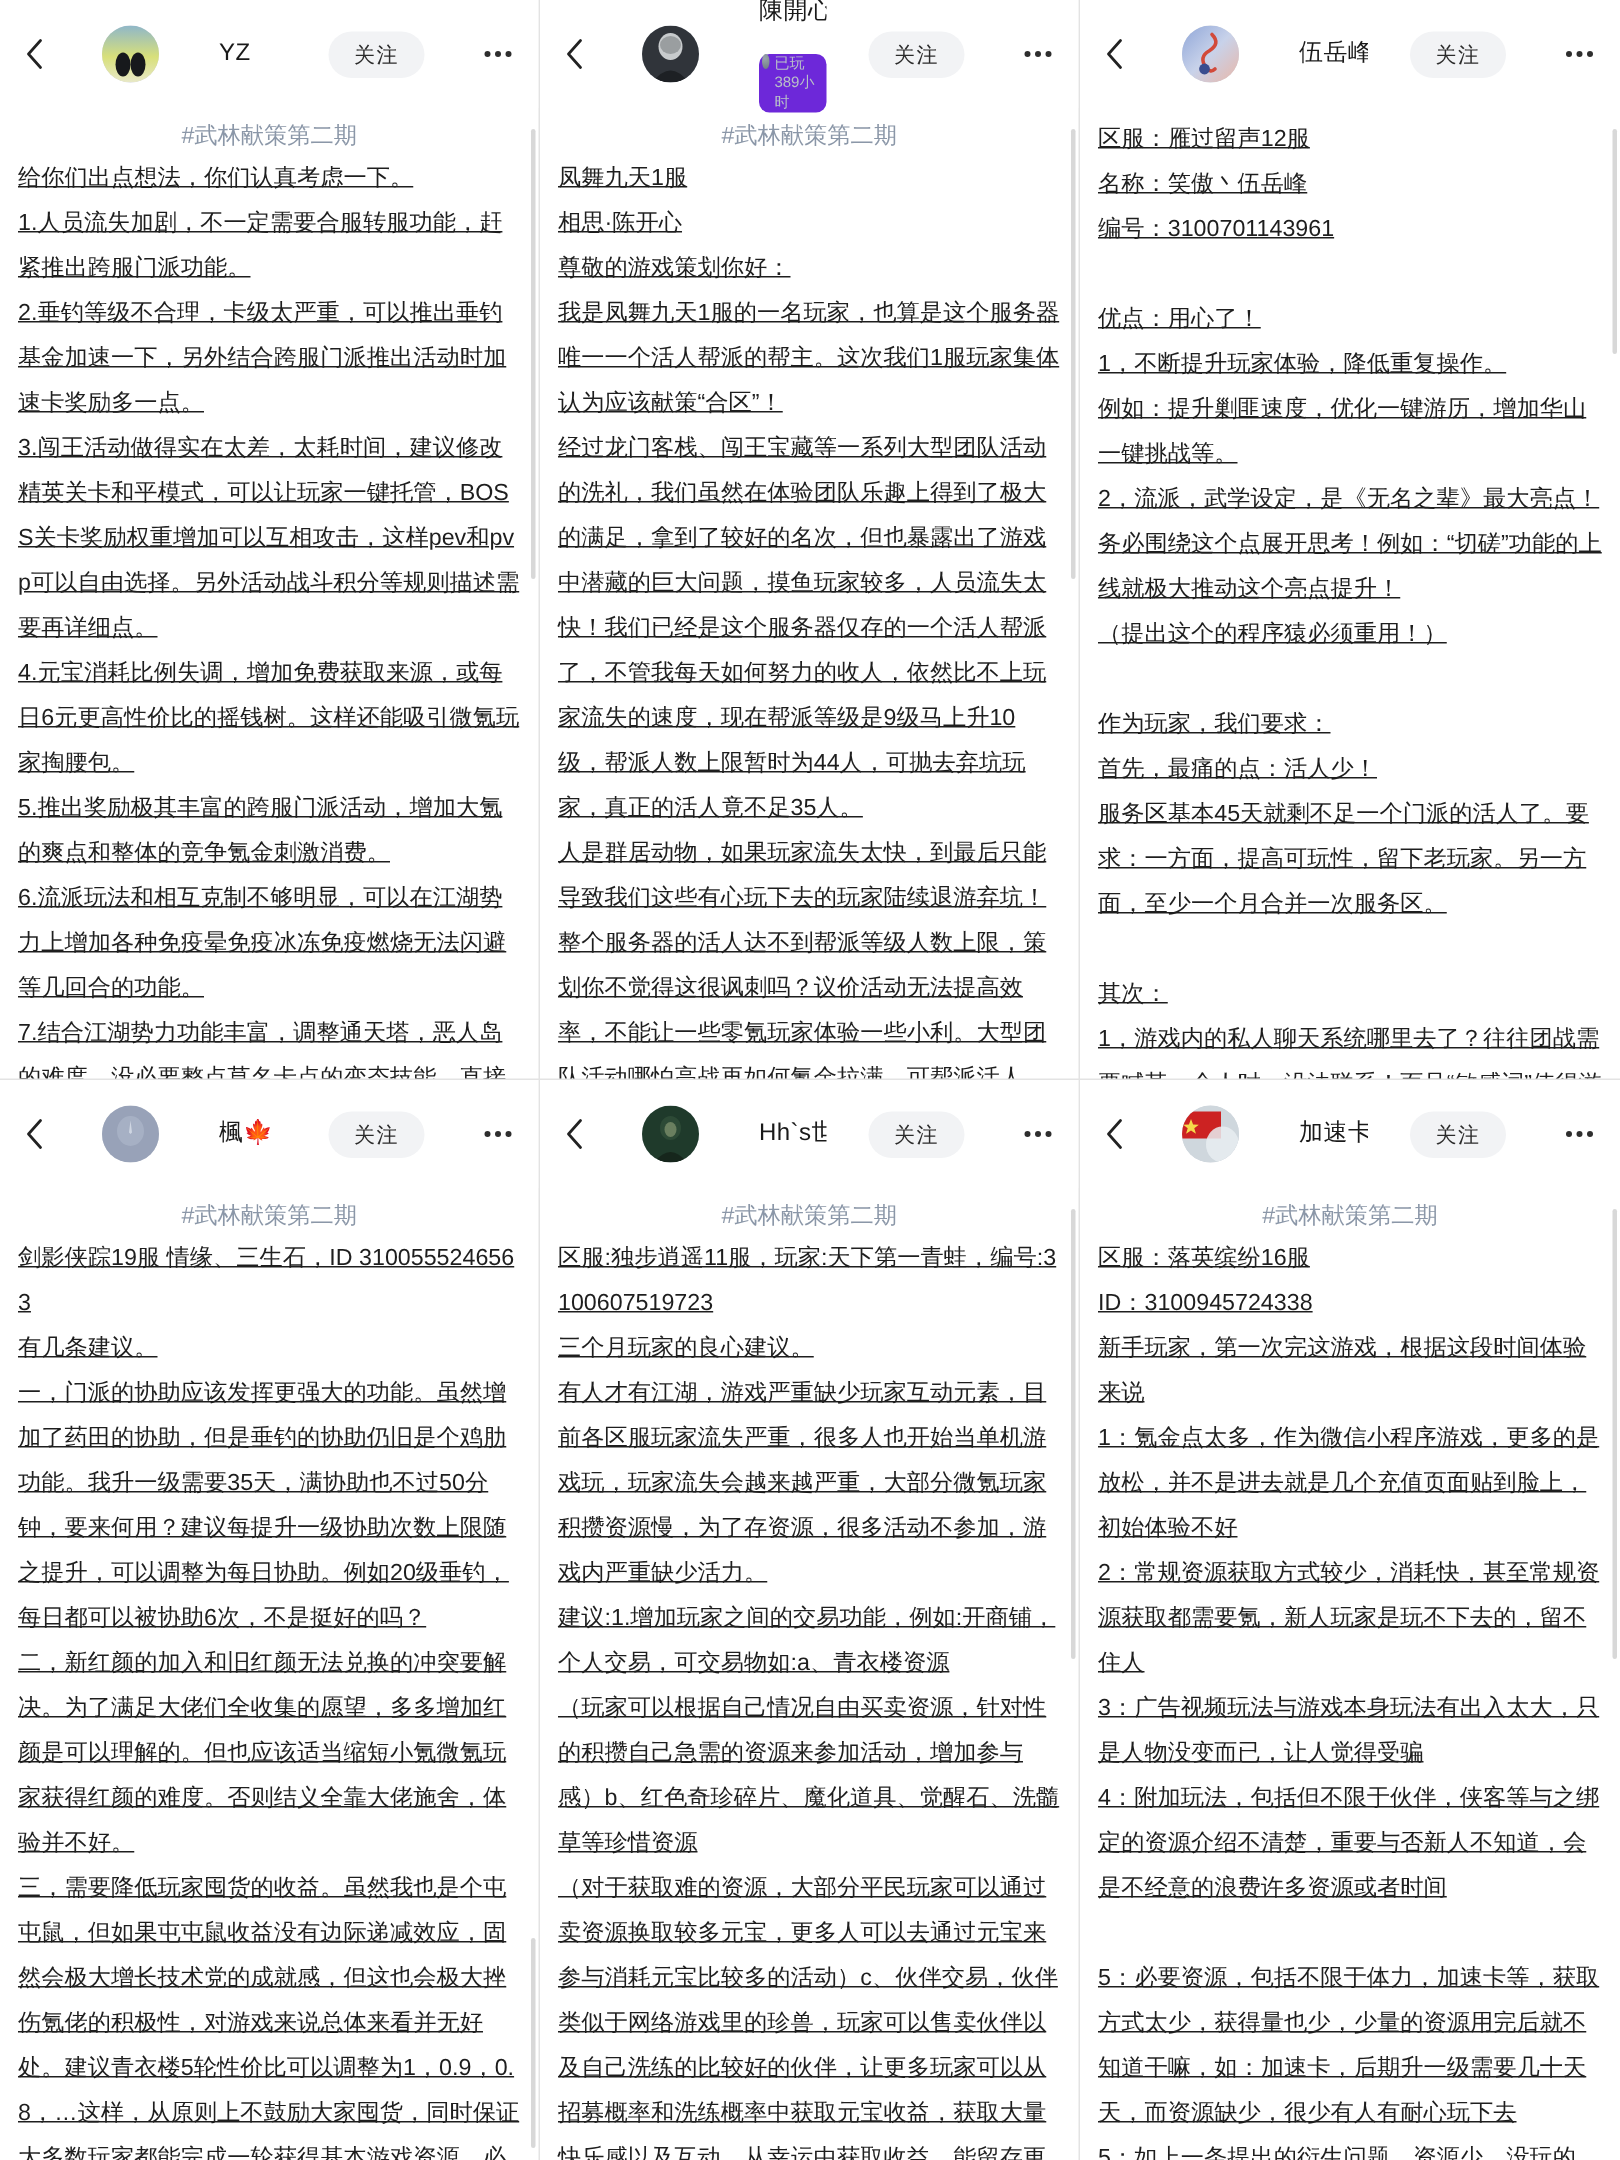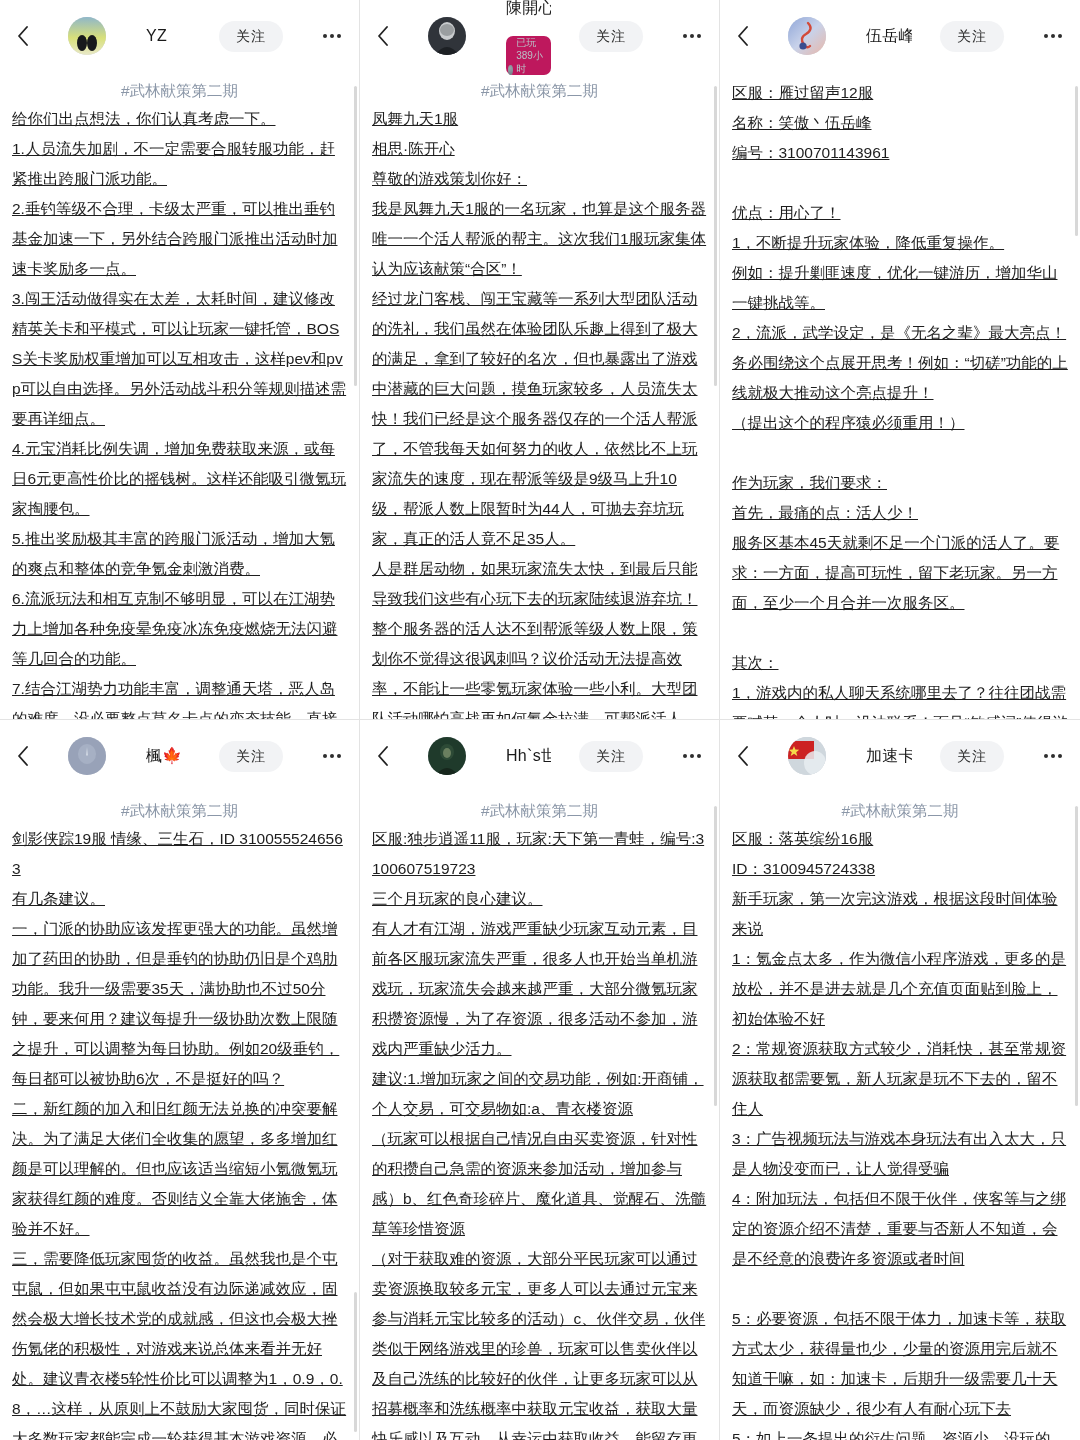--- a/index.html
+++ b/index.html
@@ -71,27 +71,27 @@
   .uname {
     font-size: 16px;
     color: #1a1a1a;
     line-height: 20px;
     white-space: nowrap;
     overflow: hidden;
     letter-spacing: .3px;
   }
   .playbadge {
     display: inline-flex;
-    align-items: flex-end;
+    align-items: flex-start;
     gap: 3px;
     margin-top: 18px;
     font-size: 10px;
     color: #b9c0c7;
     line-height: 13px;
-    background: #be185d;
+    background: #6d28d9;
     border-radius: 7px;
     padding: 0 5px 0 2px;
     align-self: flex-start;
     filter: blur(.25px);
   }
   .playbadge .bicon {
     width: 10px; height: 10px; border-radius: 50%;
     background: radial-gradient(circle at 35% 30%, #9aa6ad, #6d7a82);
     display: inline-block;
   }

